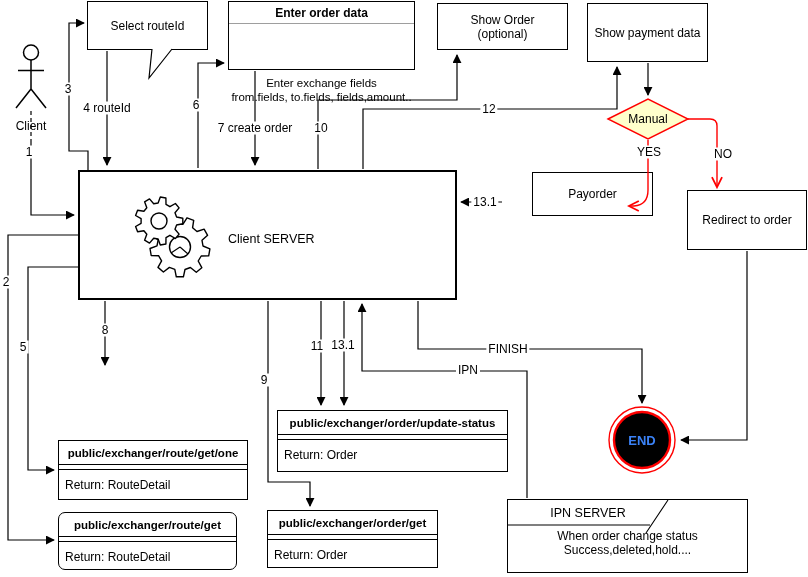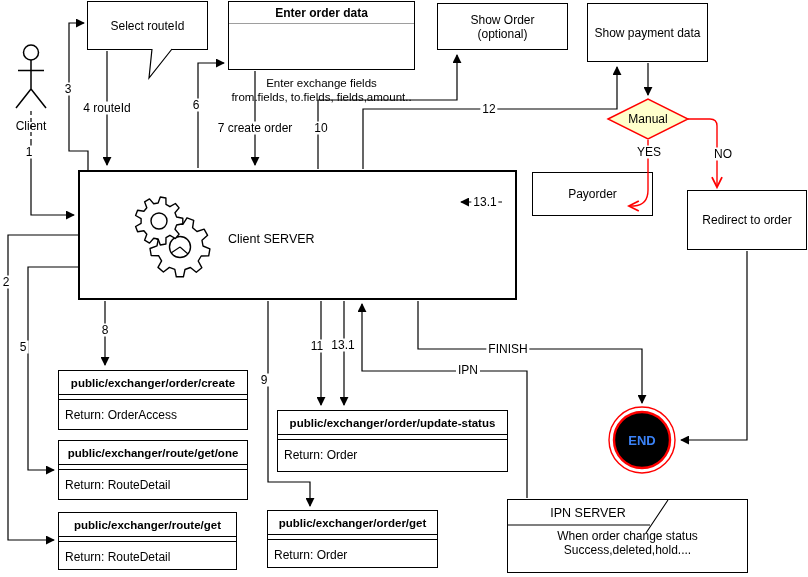--- a/index.html
+++ b/index.html
@@ -58,37 +58,32 @@
   </div>
 
   <div class="box" style="left:532px;top:172px;width:121px;height:44px;">
     <span>Payorder</span>
   </div>
 
   <div class="box" style="left:687px;top:190px;width:120px;height:60px;">
     <span>Redirect to order</span>
   </div>
 
-  <div class="box server" style="left:78px;top:170px;width:439px;height:130px;justify-content:flex-start;">
+  <div class="box server" style="left:78px;top:170px;width:379px;height:130px;justify-content:flex-start;">
     <span class="srv-label">Client SERVER</span>
   </div>
 
-  <div class="api" style="left:58px;top:370px;width:190px;height:60px;">
-    <div class="t">public/exchanger/order/create</div>
-    <div class="gp"></div>
-    <div class="b">Return: OrderAccess</div>
-  </div>
 
   <div class="api" style="left:58px;top:440px;width:190px;height:60px;">
     <div class="t">public/exchanger/route/get/one</div>
     <div class="gp"></div>
     <div class="b">Return: RouteDetail</div>
   </div>
 
-  <div class="api" style="left:58px;top:512px;width:179px;height:58px;">
+  <div class="api" style="left:58px;top:512px;width:179px;height:58px;border-radius:7px;">
     <div class="t">public/exchanger/route/get</div>
     <div class="gp"></div>
     <div class="b">Return: RouteDetail</div>
   </div>
 
   <div class="api" style="left:277px;top:410px;width:231px;height:62px;">
     <div class="t">public/exchanger/order/update-status</div>
     <div class="gp"></div>
     <div class="b">Return: Order</div>
   </div>

